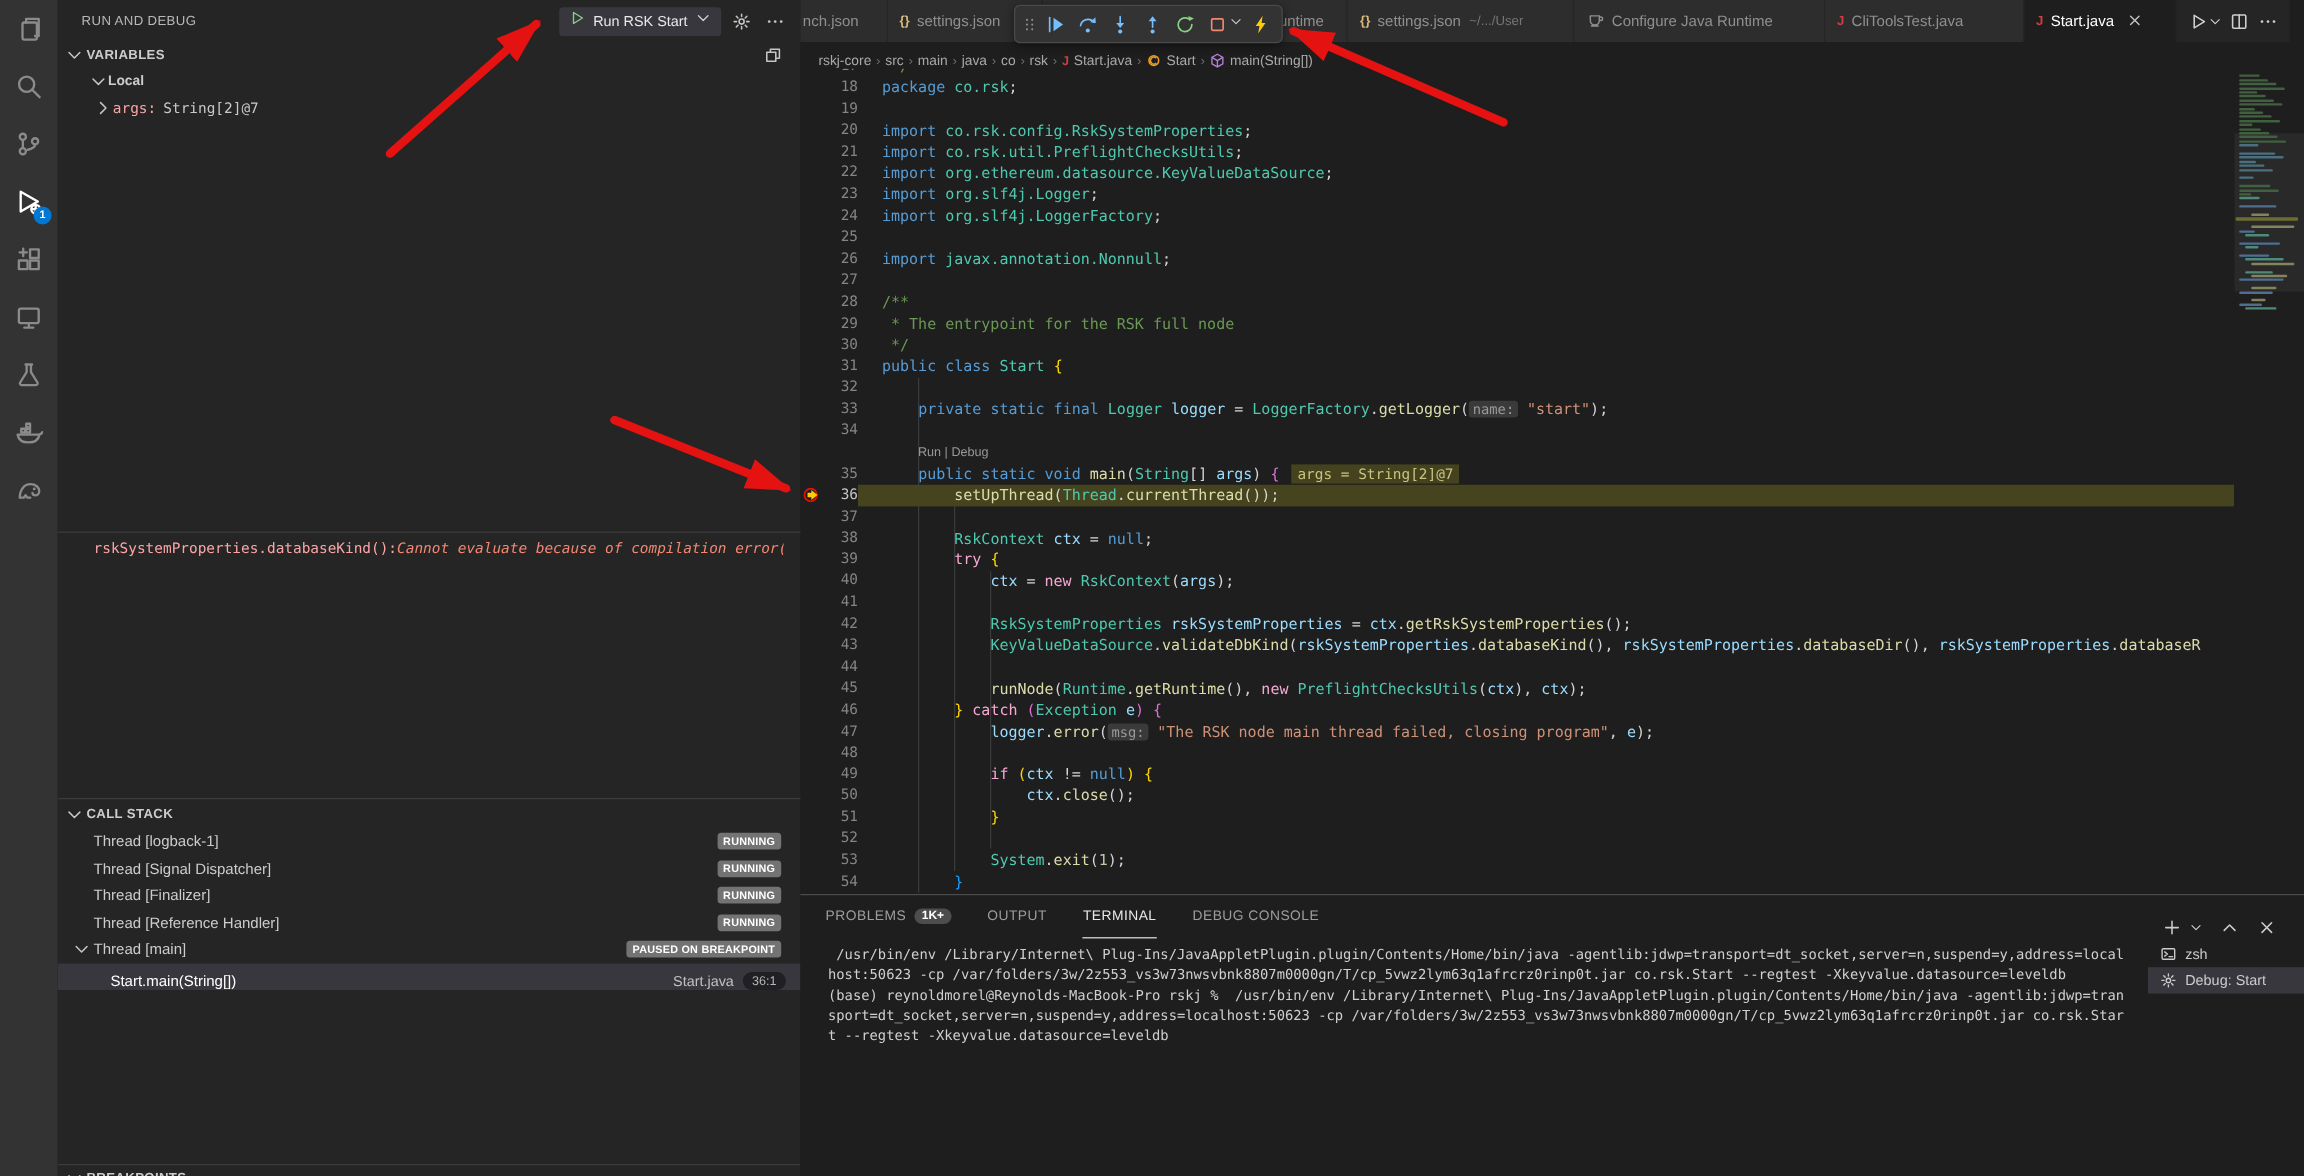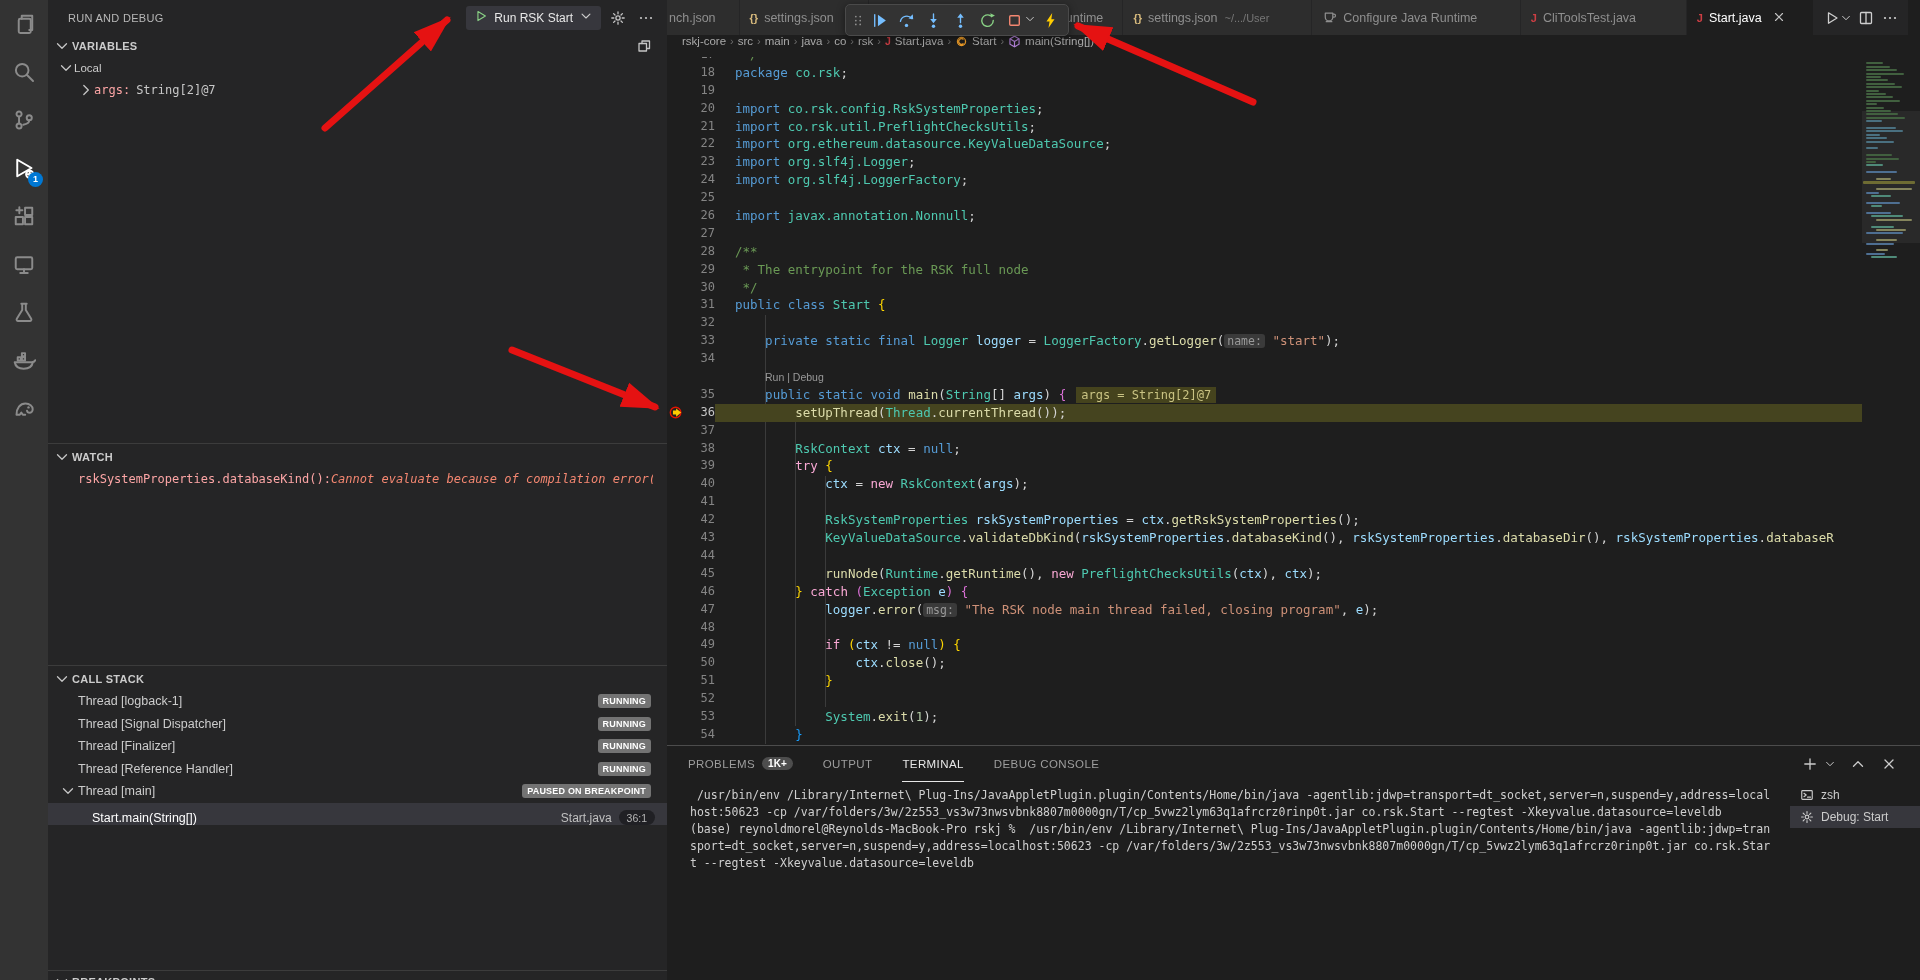--- a/index.html
+++ b/index.html
@@ -66,21 +66,21 @@
        display:flex;align-items:center;padding:0 5px;gap:1px;z-index:30;box-shadow:0 2px 8px rgba(0,0,0,.45)}
   .dtb .btn{width:26px;height:26px;display:flex;align-items:center;justify-content:center;cursor:pointer;border-radius:4px}
   .dtb .btn svg{width:17px;height:17px}
   .dtb .grip{color:#8f8f8f;width:14px}
   .c-blue{color:#75beff}.c-green{color:#89d185}.c-red{color:#f48771}.c-yellow{color:#ffcc00}.c-dim{color:#cccccc}
   .dtb .drop{width:12px;color:#cccccc;margin-left:-4px}
   .dtb .drop svg{width:12px;height:12px}
 
   
   .crumbs{position:absolute;left:667px;right:44px;top:35px;height:22px;background:#1e1e1e;display:flex;
-          align-items:flex-start;font-size:11.5px;color:#a9a9a9;padding-left:15px;white-space:nowrap;z-index:4}
+          align-items:flex-end;font-size:11.5px;color:#a9a9a9;padding-left:15px;white-space:nowrap;z-index:4}
   .crumbs .sep{color:#6e6e6e;margin:0 4px;font-size:11px}
   .crumbs .jfic{color:#cc3e44;font-weight:bold;font-size:10.5px;margin-right:4px}
   .crumbs .sym{width:13px;height:13px;margin-right:4px}
 
   
   .editor{position:absolute;left:667px;right:0;top:57px;height:688px;background:#1e1e1e;overflow:hidden}
   .lines{margin-top:-11px;position:relative;z-index:1}
   .cl{display:flex;height:17.9px;line-height:17.9px;font-family:"DejaVu Sans Mono",monospace;font-size:12.5px;white-space:pre;position:relative}
   .cl .g1{width:19px;flex:none;display:flex;align-items:center;justify-content:center}
   .cl .g1 svg{width:15px;height:15px}
@@ -97,21 +97,21 @@
   .tk-i{background:#3a3a3a;color:#999999;border-radius:3px;padding:0 3px;font-size:11.5px}
   .iguide{position:absolute;width:1px;background:#3b3b3b;z-index:0}
 
   
   .minimap{position:absolute;top:0;right:0;width:58px;height:100%;background:#1e1e1e;z-index:3}
   .mm-slider{position:absolute;left:0;right:0;background:rgba(255,255,255,.05)}
   .mm-bar{position:absolute;height:2px;border-radius:1px}
 
   
   .panel{position:absolute;left:667px;right:0;top:745px;bottom:0;background:#1e1e1e;border-top:1px solid #4c4c4c;z-index:6}
-  .ptabs{height:36px;display:flex;align-items:center;padding-left:21px;font-size:11.5px;color:#9d9d9d;letter-spacing:.4px}
+  .ptabs{height:36px;display:flex;align-items:flex-end;padding-left:21px;font-size:11.5px;color:#9d9d9d;letter-spacing:.4px}
   .ptab{display:flex;align-items:center;height:35px;margin-right:30px;cursor:pointer;border-bottom:1px solid transparent}
   .ptab.active{color:#e7e7e7;border-bottom:1px solid #e7e7e7}
   .pbadge{background:#4d4d4d;border-radius:9px;padding:1px 6px;font-size:10px;font-weight:bold;color:#ffffff;margin-left:7px;letter-spacing:0}
   .pactions{margin-left:auto;display:flex;align-items:center;gap:13px;color:#cccccc;padding-right:22px}
   .pactions .ic16{width:18px;height:18px;display:flex;align-items:center;justify-content:center;cursor:pointer}
   .term{position:absolute;left:23px;top:41px;right:133px;font-family:"DejaVu Sans Mono",monospace;
         font-size:11.5px;line-height:16.9px;color:#cfcfcf}
   .term div{white-space:pre;overflow:hidden}
   .termlist{position:absolute;right:0;top:38px;width:130px;bottom:0;font-size:12px;color:#cccccc}
   .tl-row{height:22px;display:flex;align-items:center;gap:7px;padding-left:10px;cursor:pointer}
@@ -221,42 +221,36 @@
             <polyline points="3.5,5.8 8,10.3 12.5,5.8"></polyline>
           </svg></span>
       <span>VARIABLES</span>
       <span class="hdr-ic" style="margin-left:auto;margin-right:12px">
           <svg viewBox="0 0 16 16" fill="none" stroke="currentColor" stroke-width="1.3" stroke-linejoin="round" stroke-linecap="round">
             <rect x="3" y="5.5" width="7.5" height="7.5"></rect>
             <path d="M6 5.5V3h7.5v7.5h-2.5"></path>
           </svg>
         </span>
     </div>
-    <div class="sb-row" style="padding-left:10px;font-weight:normal;font-size:11.5px">
+    <div class="sb-row" style="padding-left:26px;font-weight:bold;font-size:11.5px">
       <span class="ic16" style="width:16px;height:16px;color:#c5c5c5"><svg viewBox="0 0 16 16" fill="none" stroke="currentColor" stroke-width="1.3" stroke-linejoin="round" stroke-linecap="round">
             <polyline points="3.5,5.8 8,10.3 12.5,5.8"></polyline>
           </svg></span>
       <span>Local</span>
     </div>
     <div class="sb-row" style="padding-left:30px">
       <span class="ic16" style="width:16px;height:16px;color:#c5c5c5"><svg viewBox="0 0 16 16" fill="none" stroke="currentColor" stroke-width="1.3" stroke-linejoin="round" stroke-linecap="round">
             <polyline points="5.8,3.5 10.3,8 5.8,12.5"></polyline>
           </svg></span>
       <span class="varname mono" style="font-size:12px">args:</span>
       <span class="varval">String[2]@7</span>
     </div>
   </div>
 
   <div class="sec-watch">
-    <div class="sec-head">
-      <span class="ic16"><svg viewBox="0 0 16 16" fill="none" stroke="currentColor" stroke-width="1.3" stroke-linejoin="round" stroke-linecap="round">
-            <polyline points="3.5,5.8 8,10.3 12.5,5.8"></polyline>
-          </svg></span>
-      <span>WATCH</span>
-    </div>
     <div class="sb-row watch-line">
       <span class="varname">rskSystemProperties.databaseKind():</span>
         <span class="watch-err"> Cannot evaluate because of compilation error(s): rsk…</span>
     </div>
   </div>
 
   <div class="sec-stack">
     <div class="sec-head">
       <span class="ic16"><svg viewBox="0 0 16 16" fill="none" stroke="currentColor" stroke-width="1.3" stroke-linejoin="round" stroke-linecap="round">
             <polyline points="3.5,5.8 8,10.3 12.5,5.8"></polyline>

